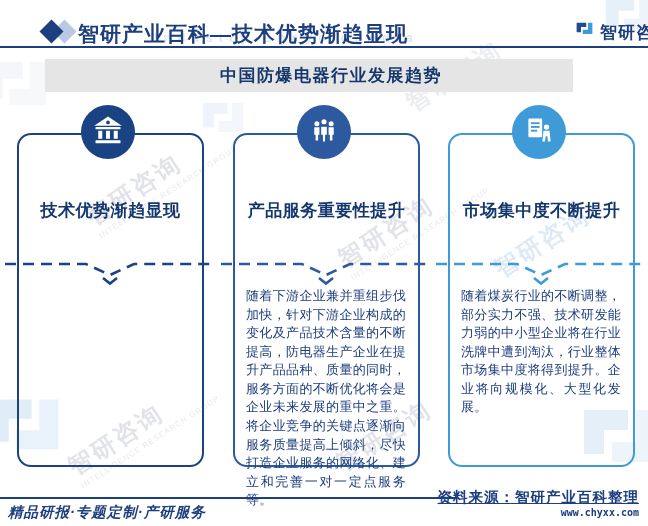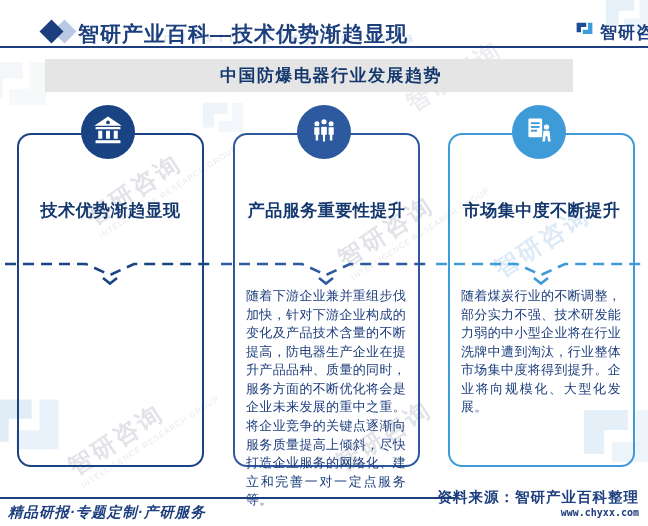--- a/index.html
+++ b/index.html
@@ -65,21 +65,21 @@
   .icon-accent { fill:var(--accent,#1a4384); }
   .icon-accent-stroke { stroke:var(--accent,#1a4384); }
   
   .footer-rule { position:absolute; top:497px; left:0; width:455px; height:2px; background:#1d3f7e; }
   .footer-tagline {
     position:absolute; left:8px; top:503px; font-size:14.5px; font-weight:bold;
     color:#1d3f7e; letter-spacing:1px;font-style:italic;
   }
   .footer-source {
     position:absolute; right:9px; top:488px; font-size:14.5px; font-weight:bold;
-    color:#1d3f7e; letter-spacing:1px;
+    color:#1d3f7e; letter-spacing:1px;text-decoration:underline;
   }
   .footer-url {
     position:absolute; right:9px; top:507px; font-size:10px; font-weight:bold;
     color:#1d3f7e; font-family:"DejaVu Sans Mono","Liberation Mono",monospace;
   }
 </style>
 </head>
 <body>
 
 <div class="wm-logo" style="left:-24px; top:52px; opacity:.35;">

